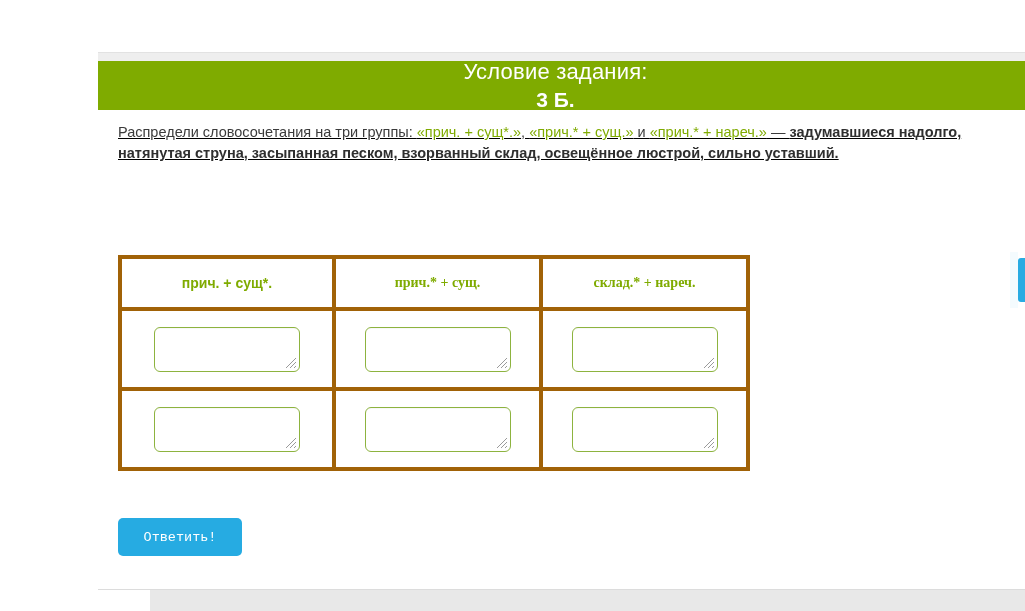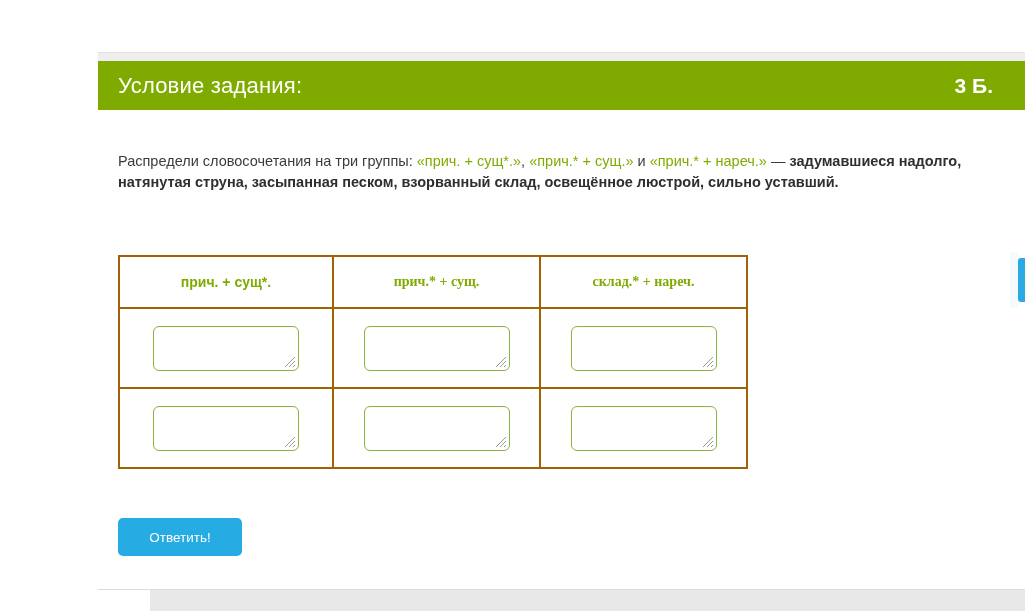--- a/index.html
+++ b/index.html
@@ -44,41 +44,43 @@
     left: 0;
     top: 9px;
     width: 100%;
     height: 49px;
     background: #7FAB00;
     display: flex;
     align-items: center;
     justify-content: space-between;
     box-sizing: border-box;
     padding: 0 32px 0 20px;
+    flex-direction: column;
   }
   .title-bar .title {
     color: #ffffff;
     font-size: 22px;
     font-weight: 400;
     letter-spacing: 0.2px;
     line-height: 1;
   }
   .title-bar .points {
     color: #ffffff;
     font-size: 21px;
     font-weight: 700;
     line-height: 1;
   }
 
   
   .task-body {
     position: absolute;
     left: 20px;
-    top: 99px;
+    top: 70px;
     width: 880px;
+    text-decoration: underline;
   }
 
   .task-text {
     font-size: 14.5px;
     color: #3b3b3b;
     line-height: 21px;
   }
   .task-text .green {
     color: #7FAB00;
   }
@@ -100,21 +102,21 @@
   
   .answer-table {
     position: absolute;
     left: 20px;
     top: 203px;
     border-collapse: collapse;
     table-layout: fixed;
   }
   .answer-table td,
   .answer-table th {
-    border: 2px solid #a16207;
+    border: 4px solid #a16207;
     box-sizing: border-box;
     padding: 0;
     margin: 12px;
   }
   .answer-table th {
     width: 214px;
     height: 52px;
     color: #7FAB00;
     font-size: 14px;
     font-weight: bold;
@@ -160,21 +162,21 @@
     position: absolute;
     left: 20px;
     top: 466px;
     width: 124px;
     height: 38px;
     background: #26ABE2;
     border: none;
     border-radius: 5px;
     color: #ffffff;
     font-size: 13.5px;
-    font-family: Liberation Sans, sans-serif;
+    font-family: Liberation Mono, monospace;
     cursor: pointer;
     padding: 0;
   }
 
   
   .bottom-divider {
     position: absolute;
     left: 98px;
     top: 589px;
     width: 927px;

